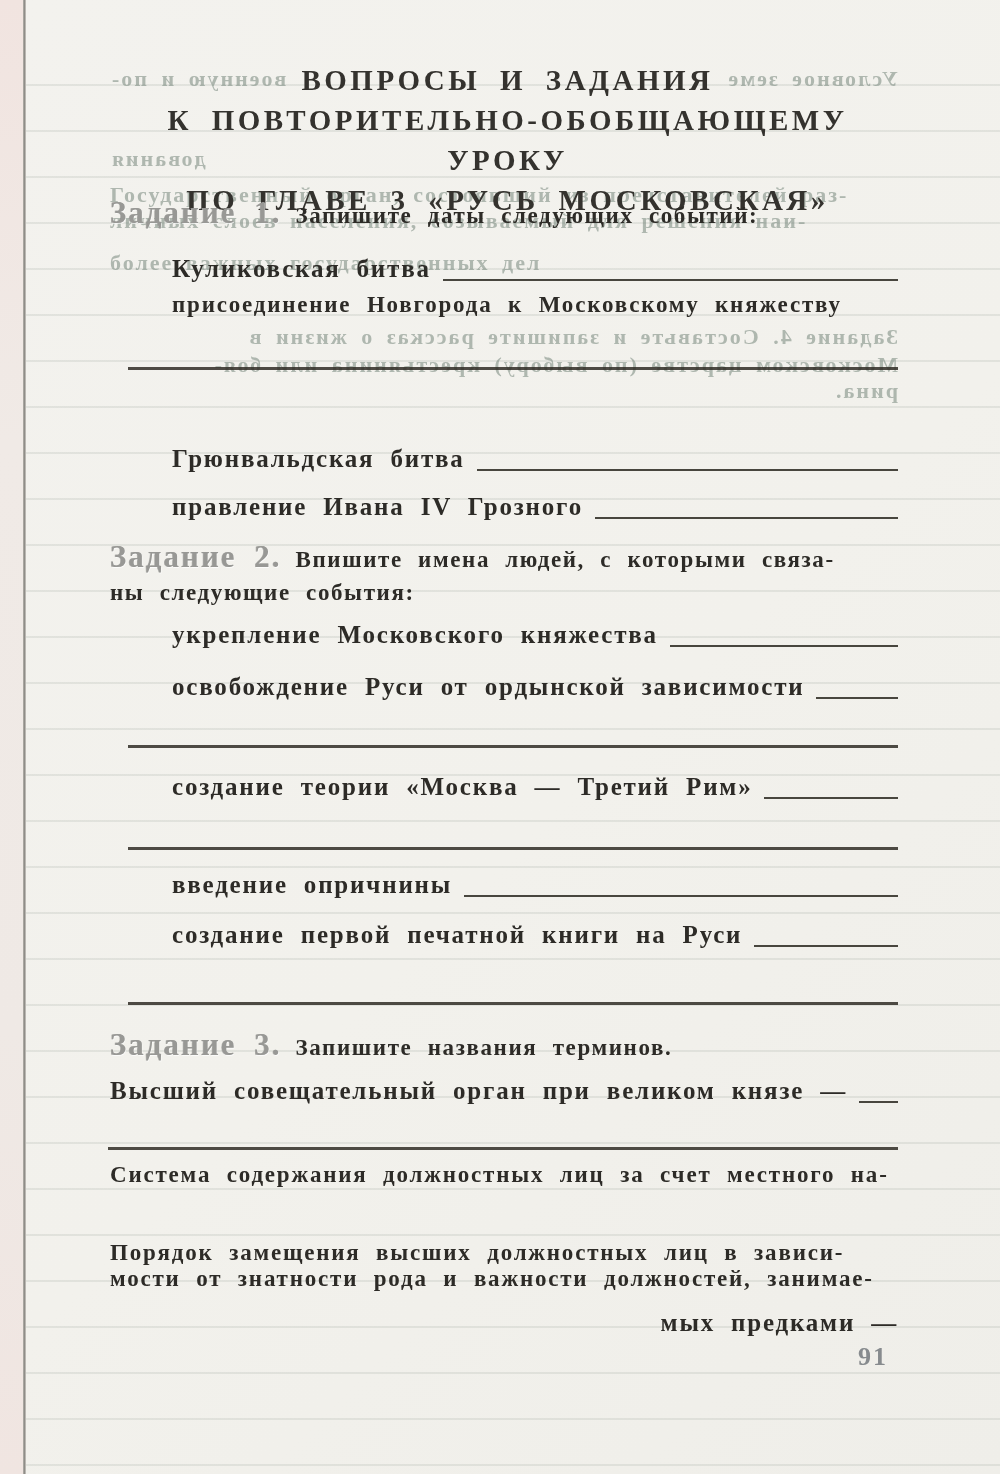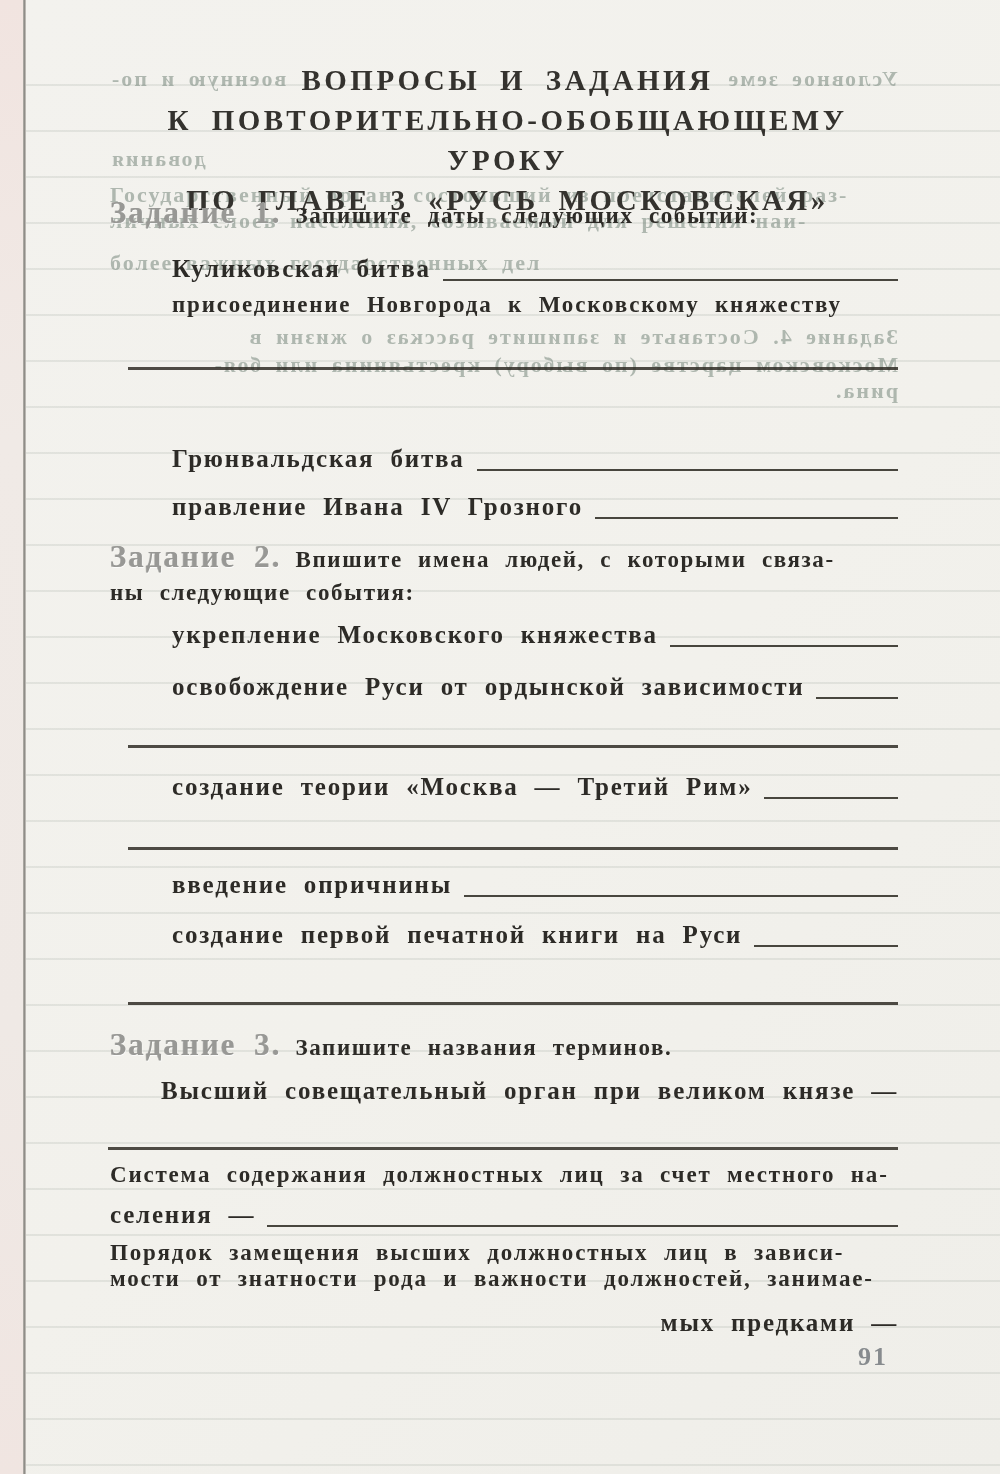--- a/index.html
+++ b/index.html
@@ -178,32 +178,28 @@
     <div class="row ind" style="top:920px;">
       <span class="txt">создание первой печатной книги на Руси</span>
       <span class="blank"></span>
     </div>
     <div class="fullblank fl" style="top:1002px;"></div>
 
     <div class="task-head" style="top:1028px;">
       <span class="zlabel">Задание 3.</span><span>Запишите названия терминов.</span>
     </div>
 
-    <div class="row mar" style="top:1076px;flex-direction:column;">
+    <div class="row mar" style="top:1076px;">
       <span class="txt">Высший совещательный орган при великом князе —</span>
       <span class="blank"></span>
     </div>
     <div class="fullblank mar" style="top:1147px;"></div>
     <div class="textline" style="top:1160px;">
       <span>Система содержания должностных лиц за счет местного на-</span>
     </div>
-    <div class="row mar" style="top:1200px;">
-      <span class="txt">селения —</span>
-      <span class="blank"></span>
-    </div>
     <div class="textline" style="top:1238px;">
       <span>Порядок замещения высших должностных лиц в зависи-</span>
     </div>
     <div class="textline" style="top:1264px;">
       <span>мости от знатности рода и важности должностей, занимае-</span>
     </div>
     <div class="row mar" style="top:1308px;flex-direction:column;">
       <span class="txt">мых предками —</span>
       <span class="blank"></span>
     </div>

